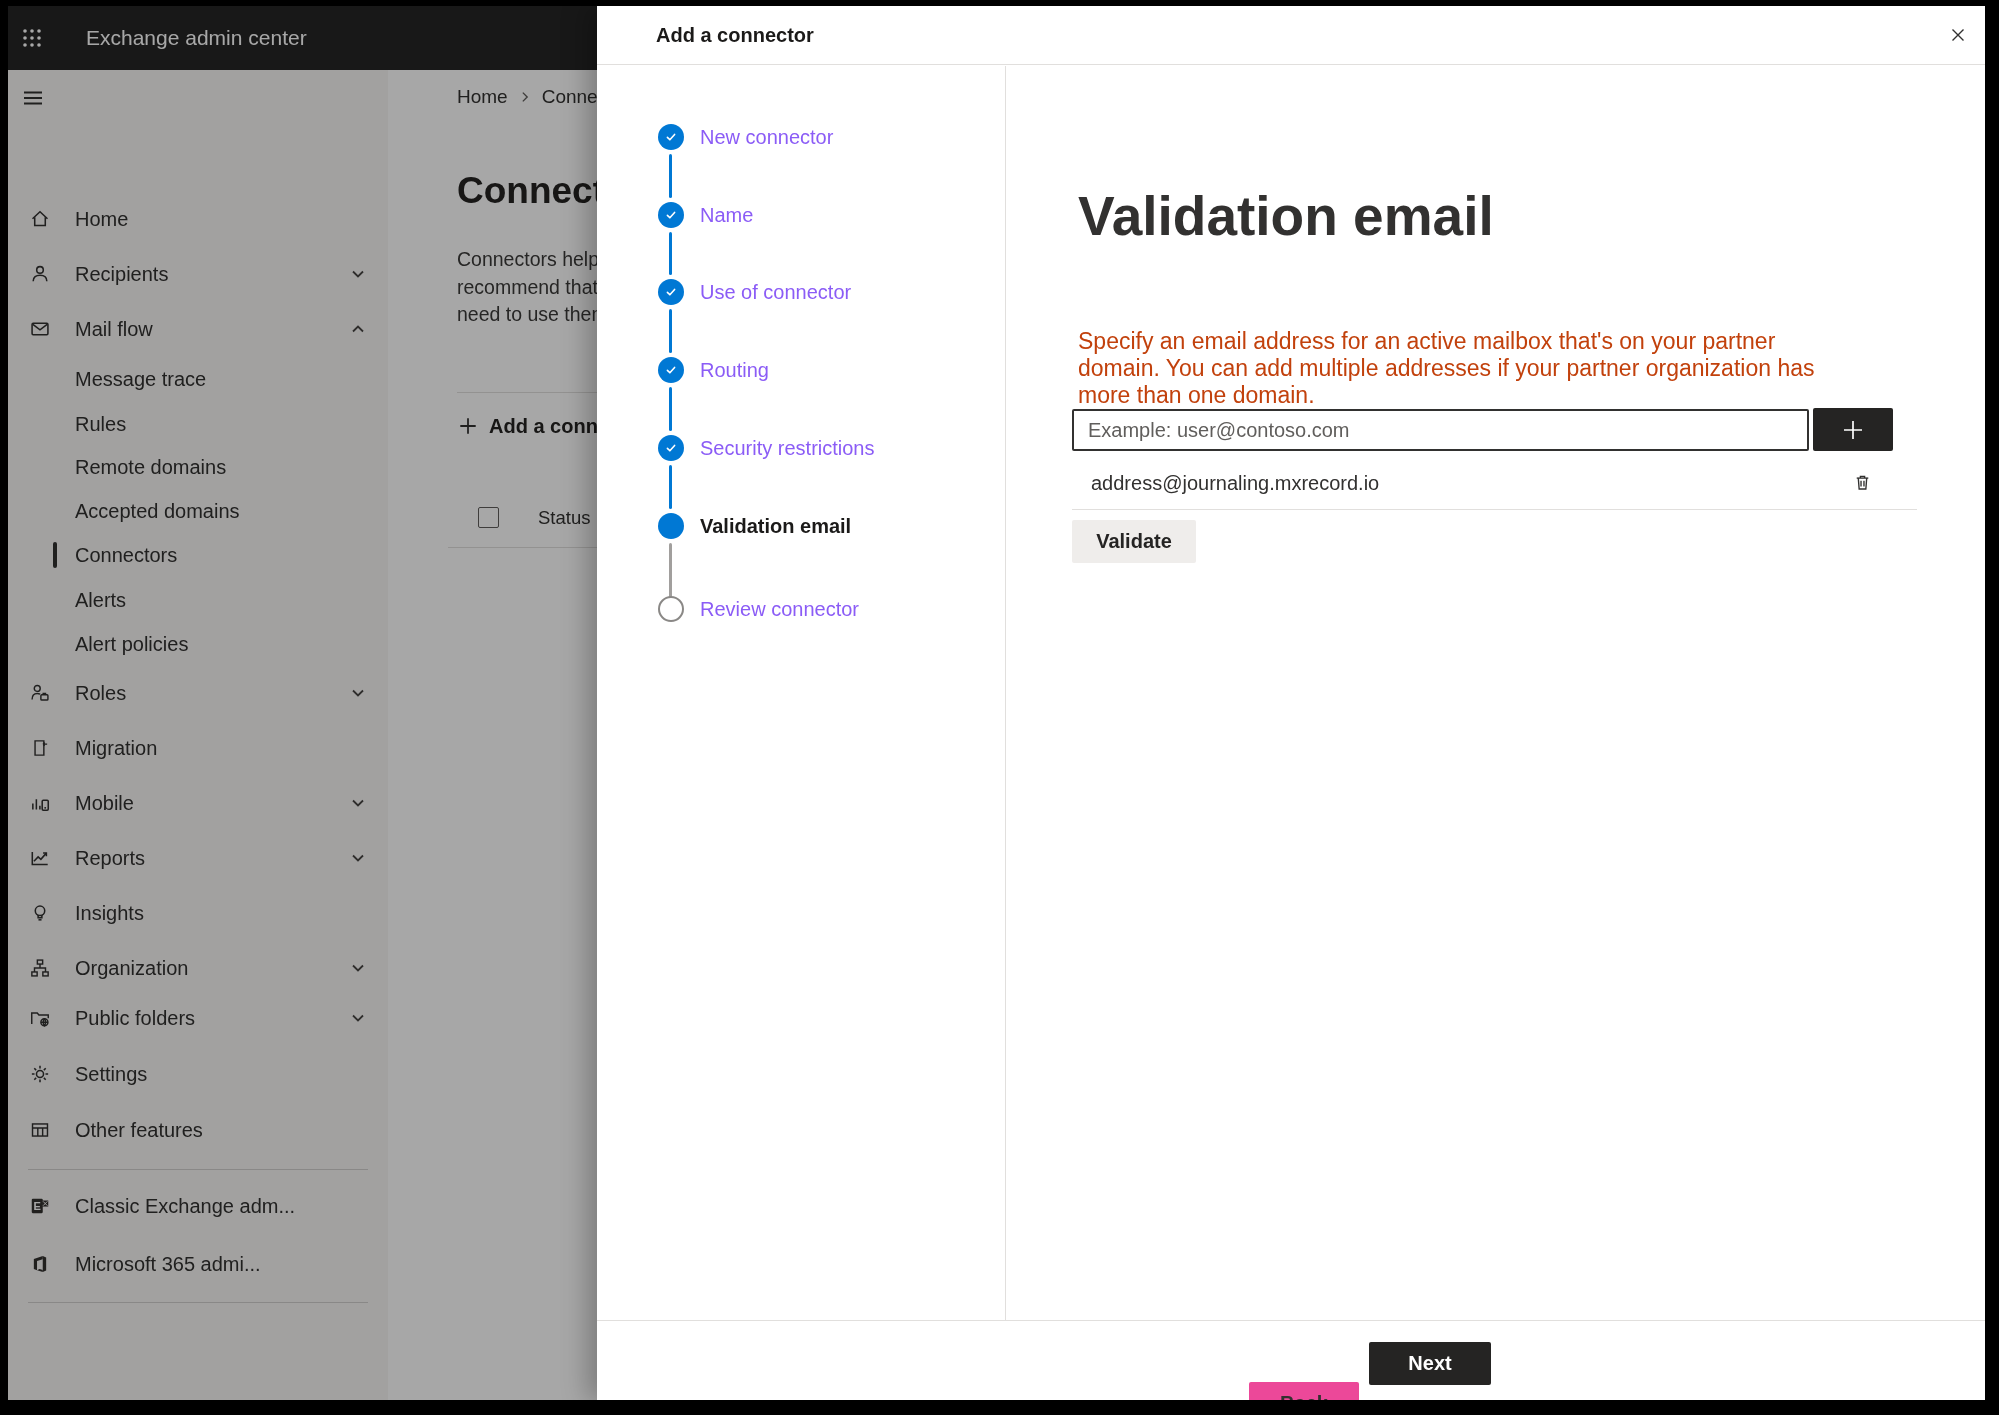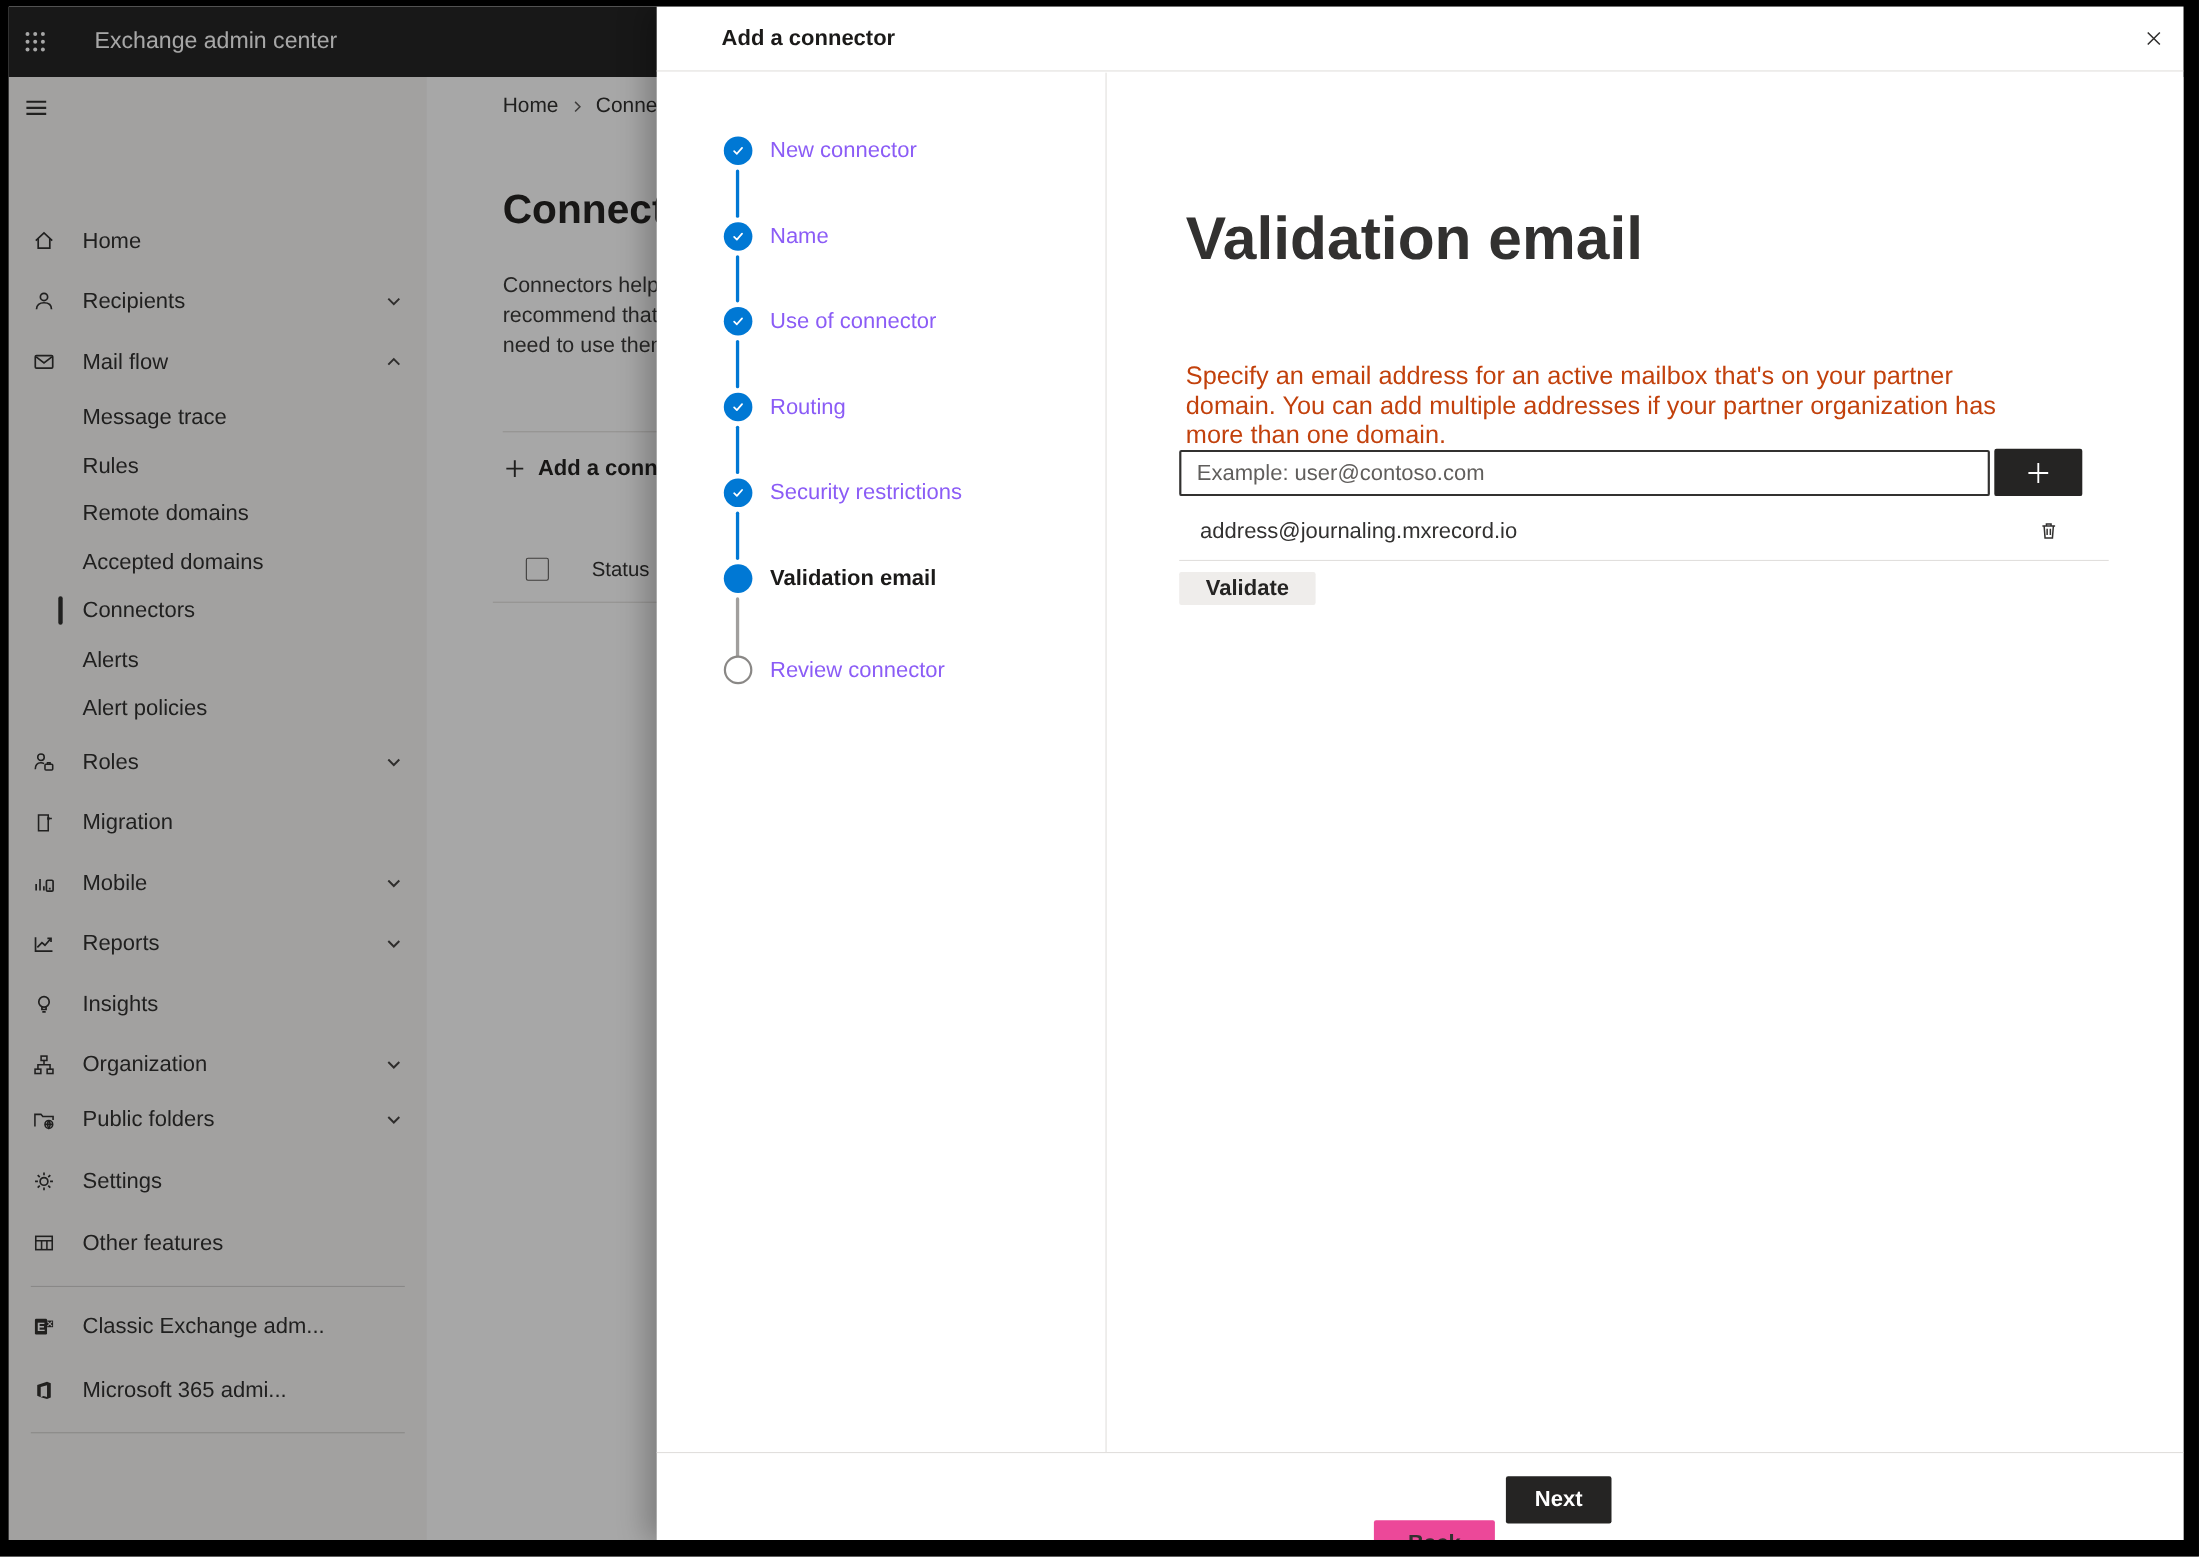--- a/index.html
+++ b/index.html
@@ -55,25 +55,25 @@
 
   .pane-title { position:absolute; left:481px; top:177px; font-size:55px; line-height:66px; font-weight:700; color:#323130; }
   .pane-desc { position:absolute; left:481px; top:322px; width:775px; font-size:23px; line-height:27px; color:#c2410c; }
   .email-input { position:absolute; left:475px; top:403px; width:737px; height:42px; border:2px solid #323130; border-radius:2px; font-size:20px; padding:0 14px; color:#323130; font-family:"Liberation Sans", sans-serif; }
   .email-input::placeholder { color:#605e5c; }
   .plus-btn { position:absolute; left:1216px; top:402px; width:80px; height:43px; background:#252423; color:#fff; border:none; border-radius:2px; cursor:pointer; display:flex; align-items:center; justify-content:center; }
   .addr-row { position:absolute; left:475px; top:458px; width:845px; height:38px; }
   .addr-text { position:absolute; left:19px; top:0; height:38px; line-height:38px; font-size:20px; color:#323130; }
   .trash-btn { position:absolute; left:773px; top:1px; width:34px; height:34px; background:transparent; border:none; cursor:pointer; color:#323130; display:flex; align-items:center; justify-content:center; }
   .addr-div { position:absolute; left:475px; top:503px; width:845px; height:1px; background:#e1dfdd; }
-  .validate-btn { position:absolute; left:475px; top:514px; width:124px; height:30px; background:#efedeb; border:none; border-radius:2px; font-size:20px; font-weight:700; color:#252423; cursor:pointer; font-family:"Liberation Sans", sans-serif; }
+  .validate-btn { position:absolute; left:475px; top:514px; width:124px; height:43px; background:#efedeb; border:none; border-radius:2px; font-size:20px; font-weight:700; color:#252423; cursor:pointer; font-family:"Liberation Sans", sans-serif; }
 
   .modal-footer-div { position:absolute; left:0; top:1314px; width:100%; height:1px; background:#e1dfdd; }
   .back-btn { position:absolute; left:652px; top:1376px; width:110px; height:43px; background:#ec4899; border:none; border-radius:2px; font-size:20px; font-weight:700; color:#323130; cursor:pointer; font-family:"Liberation Sans", sans-serif; }
-  .next-btn { position:absolute; left:772px; top:1336px; width:96px; height:43px; background:#252423; border:none; border-radius:2px; font-size:20px; font-weight:700; color:#ffffff; cursor:pointer; font-family:"Liberation Sans", sans-serif; }
+  .next-btn { position:absolute; left:772px; top:1336px; width:122px; height:43px; background:#252423; border:none; border-radius:2px; font-size:20px; font-weight:700; color:#ffffff; cursor:pointer; font-family:"Liberation Sans", sans-serif; }
 
   svg { display:block; }
 </style>
 </head>
 <body>
 
 <div class="frame">
 <div class="screen">
 
   <div class="bg-page">

